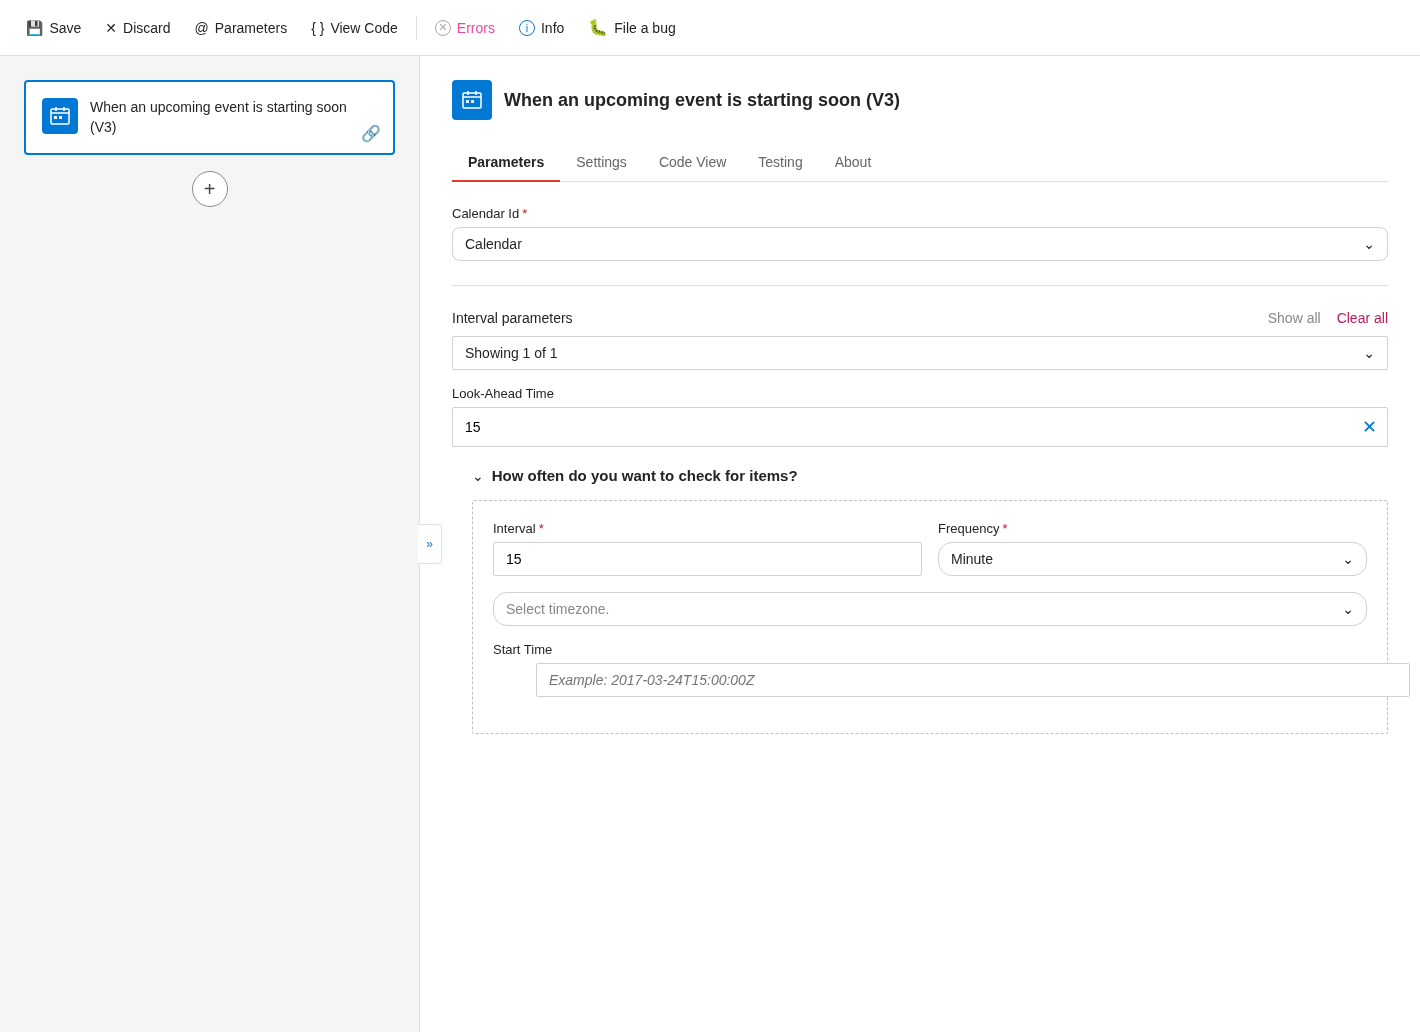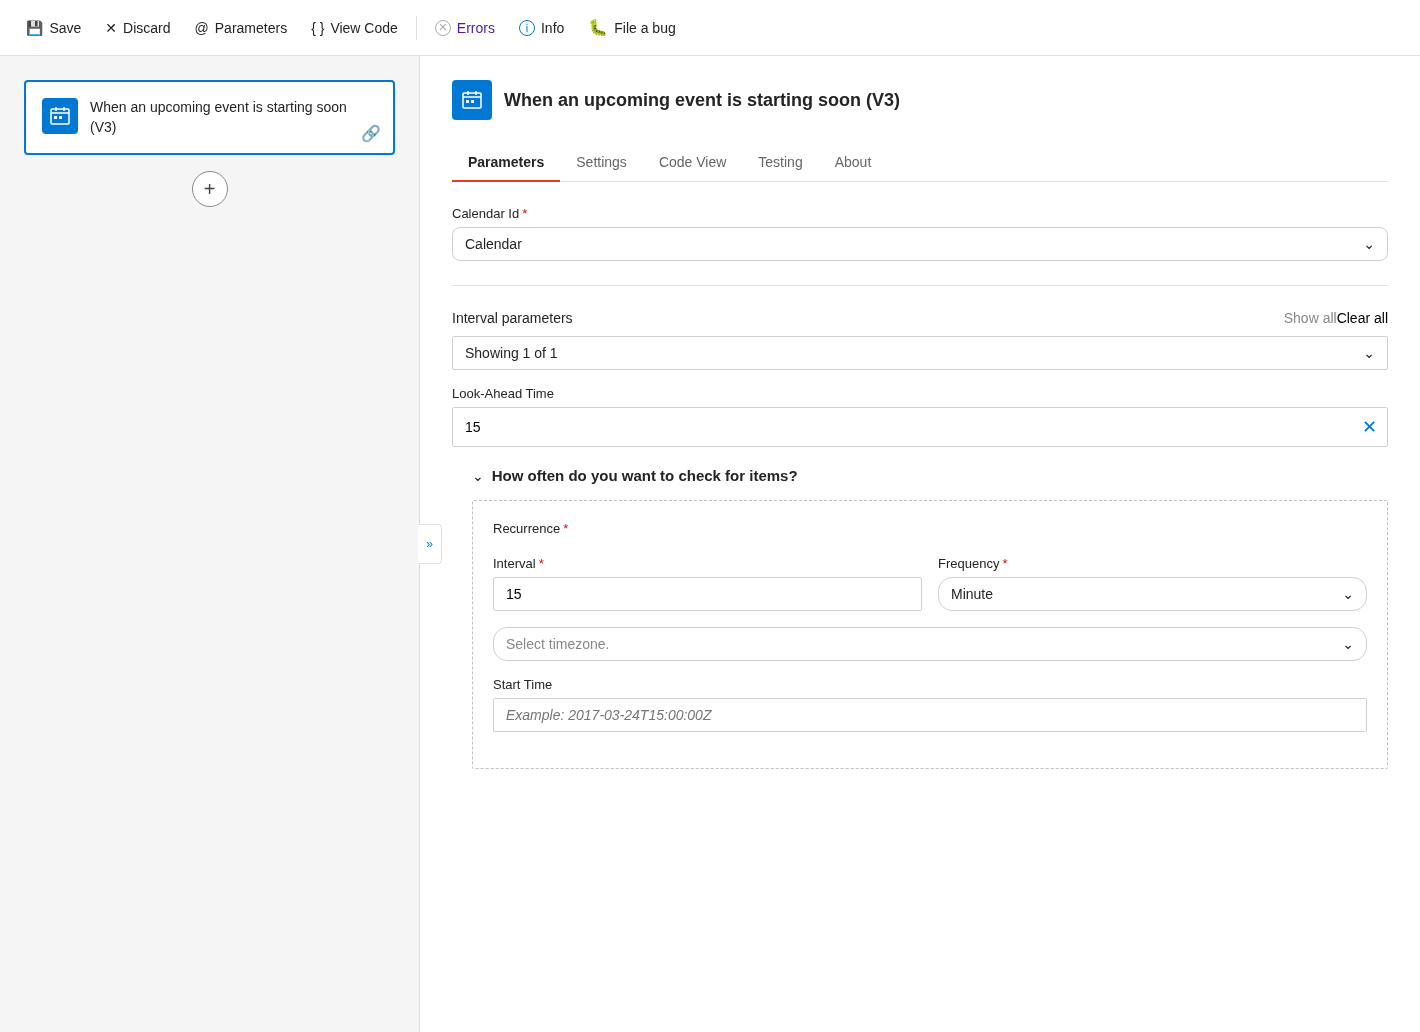--- a/index.html
+++ b/index.html
@@ -102,26 +102,26 @@
     .chevron-down { font-size: 14px; color: #242424; }
 
     
     .section-divider { border: none; border-top: 1px solid #e0e0e0; margin: 24px 0; }
 
     
     .adv-params-header {
       display: flex; align-items: center; justify-content: space-between; margin-bottom: 10px;
     }
     .adv-params-label { font-size: 14px; color: #242424; font-weight: 400; }
-    .adv-params-actions { display: flex; }
+    .adv-params-actions { display: flex; gap: 16px; }
     .adv-action-btn {
       font-size: 14px; cursor: pointer; border: none; background: none; padding: 0;
     }
     .show-all-btn { color: #888; }
-    .clear-all-btn { color: #000000; text-align: right; }
+    .clear-all-btn { color: #be185d; text-align: right; }
 
     .showing-dropdown {
       width: 100%; border: 1px solid #d1d1d1; border-radius: 2px;
       padding: 8px 12px; display: flex; align-items: center; justify-content: space-between;
       cursor: pointer; background: #fff; font-size: 14px; margin-bottom: 16px;
     }
 
     
     .input-with-clear {
       display: flex; align-items: center;
@@ -150,21 +150,21 @@
     }
     .field-label-sm { font-size: 13px; color: #242424; margin-bottom: 6px; display: block; }
 
     .two-col { display: grid; grid-template-columns: 1fr 1fr; gap: 16px; margin-bottom: 16px; }
     .full-col { margin-bottom: 16px; }
 
     .text-input {
       width: 100%; border: 1px solid #d1d1d1; border-radius: 2px;
       padding: 8px 12px; font-size: 14px; outline: none;
     }
-    .text-input.placeholder-style { color: #888; font-style: italic; }
+    .text-input.placeholder-style { color: #888; font-style: italic; margin-left: 43px; }
 
     .select-row {
       width: 100%; border: 1px solid #d1d1d1; border-radius: 14px;
       padding: 8px 12px; display: flex; align-items: center; justify-content: space-between;
       cursor: pointer; background: #fff; font-size: 14px;
     }
   </style>
 </head>
 <body>
 
@@ -181,21 +181,21 @@
     <span>@</span>
     <span>Parameters</span>
   </button>
   <button class="toolbar-btn">
     <span>{ }</span>
     <span>View Code</span>
   </button>
   <div class="toolbar-divider"></div>
   <button class="toolbar-btn disabled">
     <span style="width:16px;height:16px;border:1.5px solid #aaa;border-radius:50%;display:inline-flex;align-items:center;justify-content:center;font-size:11px;color:#aaa;">✕</span>
-    <span style="color:#4c1d95;">Errors</span>
+    <span style="color:#ec4899;">Errors</span>
   </button>
   <button class="toolbar-btn">
     <span style="width:16px;height:16px;border:1.5px solid #0078d4;border-radius:50%;display:inline-flex;align-items:center;justify-content:center;font-size:11px;color:#0078d4;">i</span>
     <span>Info</span>
   </button>
   <button class="toolbar-btn">
     <span style="font-size:16px;">🐛</span>
     <span>File a bug</span>
   </button>
 </div>
@@ -278,25 +278,20 @@
         </button>
       </div>
     </div>
 
     <div class="recurrence-section">
       <div class="recurrence-header">
         <span class="collapse-icon">⌄</span>
         <span class="recurrence-title">How often do you want to check for items?</span>
       </div>
       <div class="recurrence-box">
-        <div class="form-field">
-          <label class="field-label-sm">
-            <span>Recurrence</span><span class="required">*</span>
-          </label>
-        </div>
         <div class="two-col">
 
           <div>
             <label class="field-label-sm">
               <span>Interval</span><span class="required">*</span>
             </label>
             <input class="text-input" type="text" value="15" style="">
           </div>
 
           <div>

